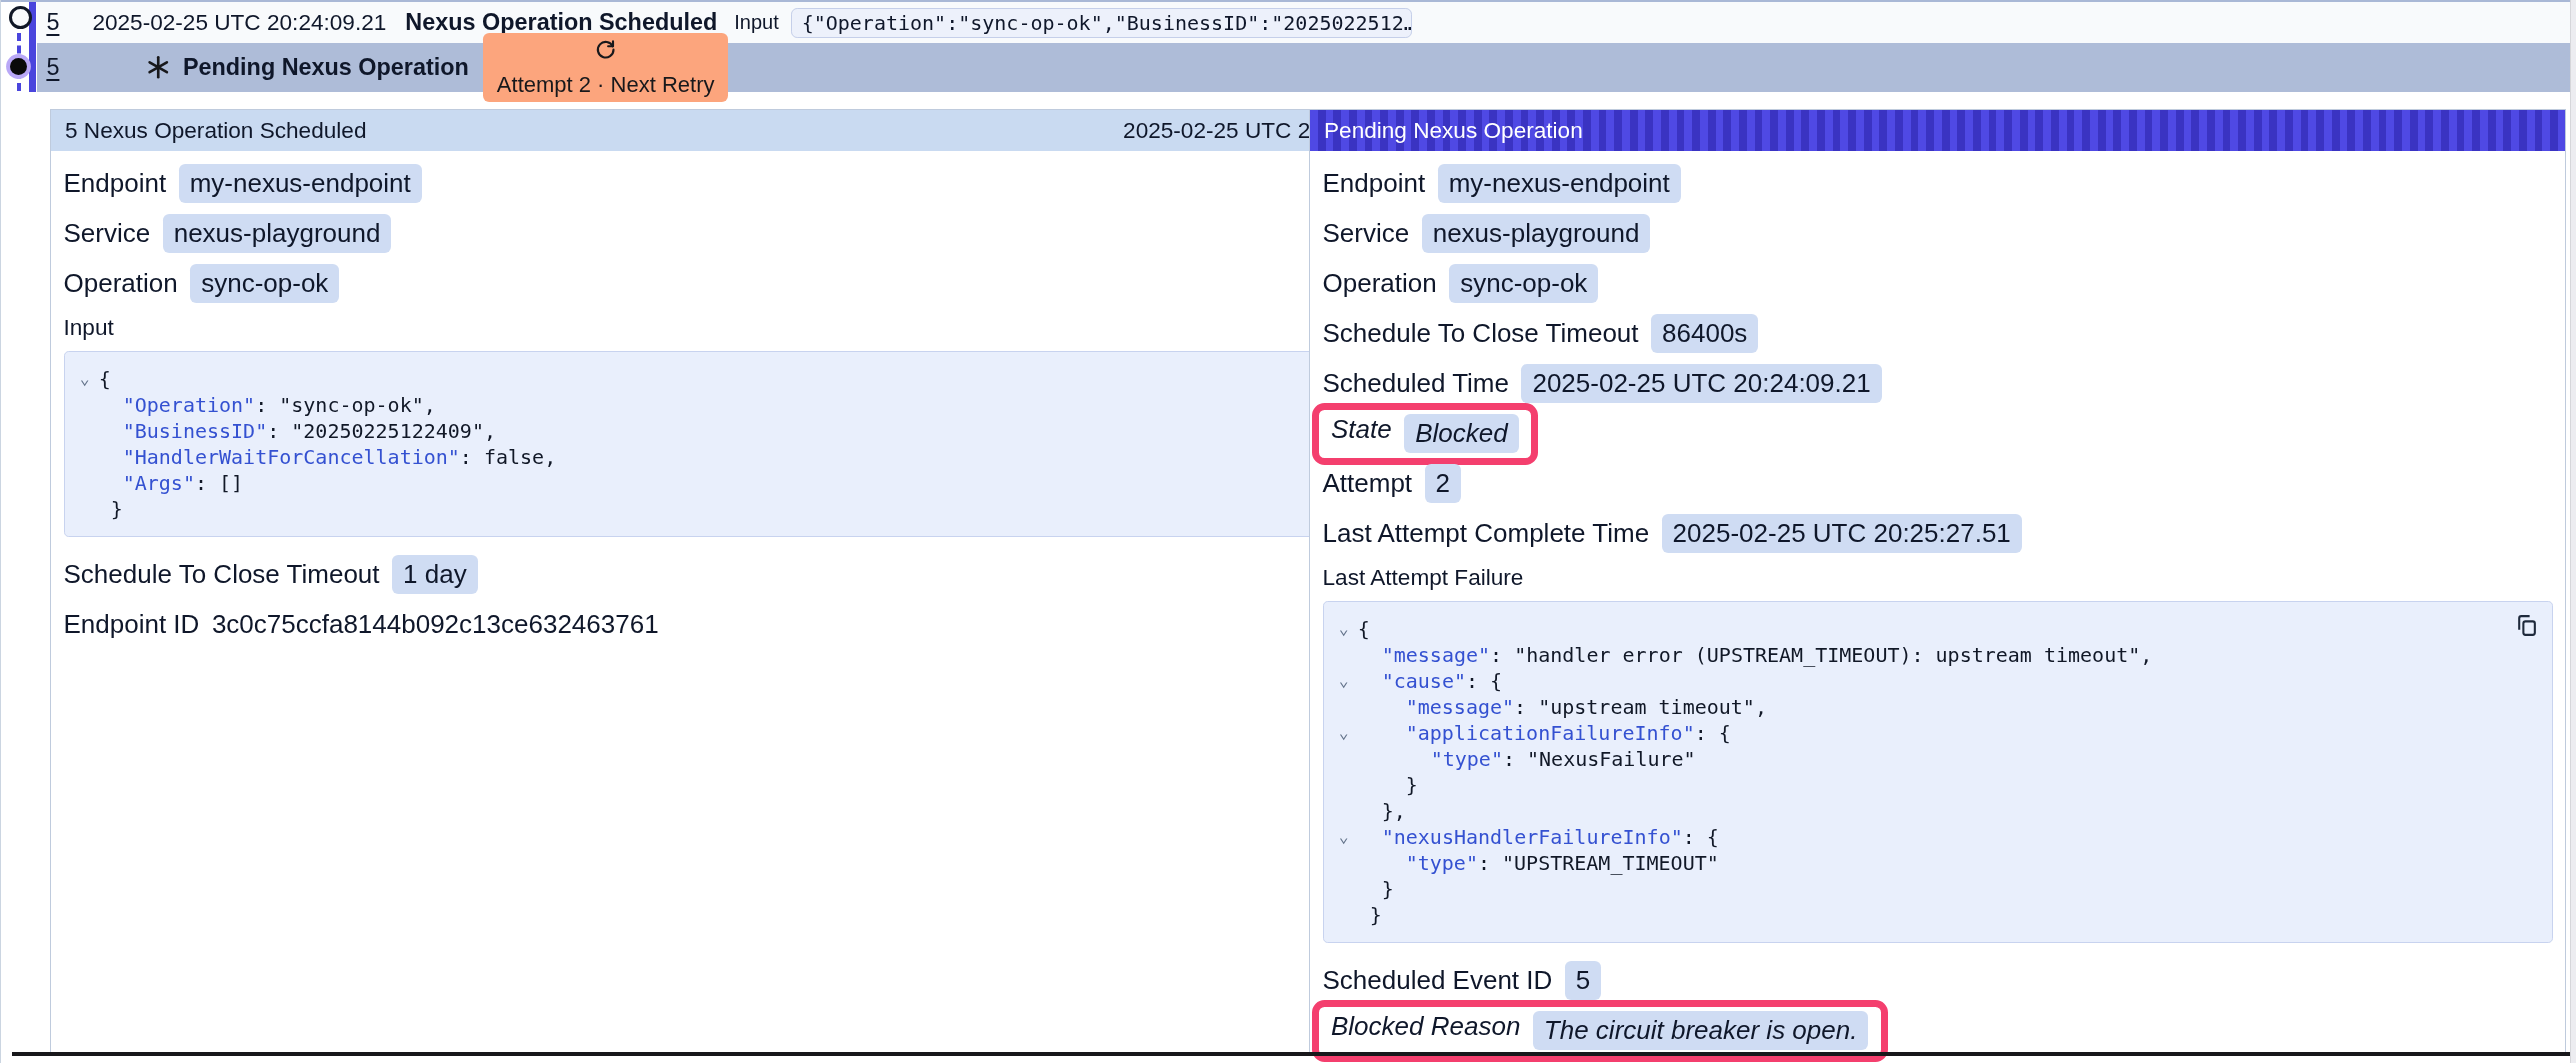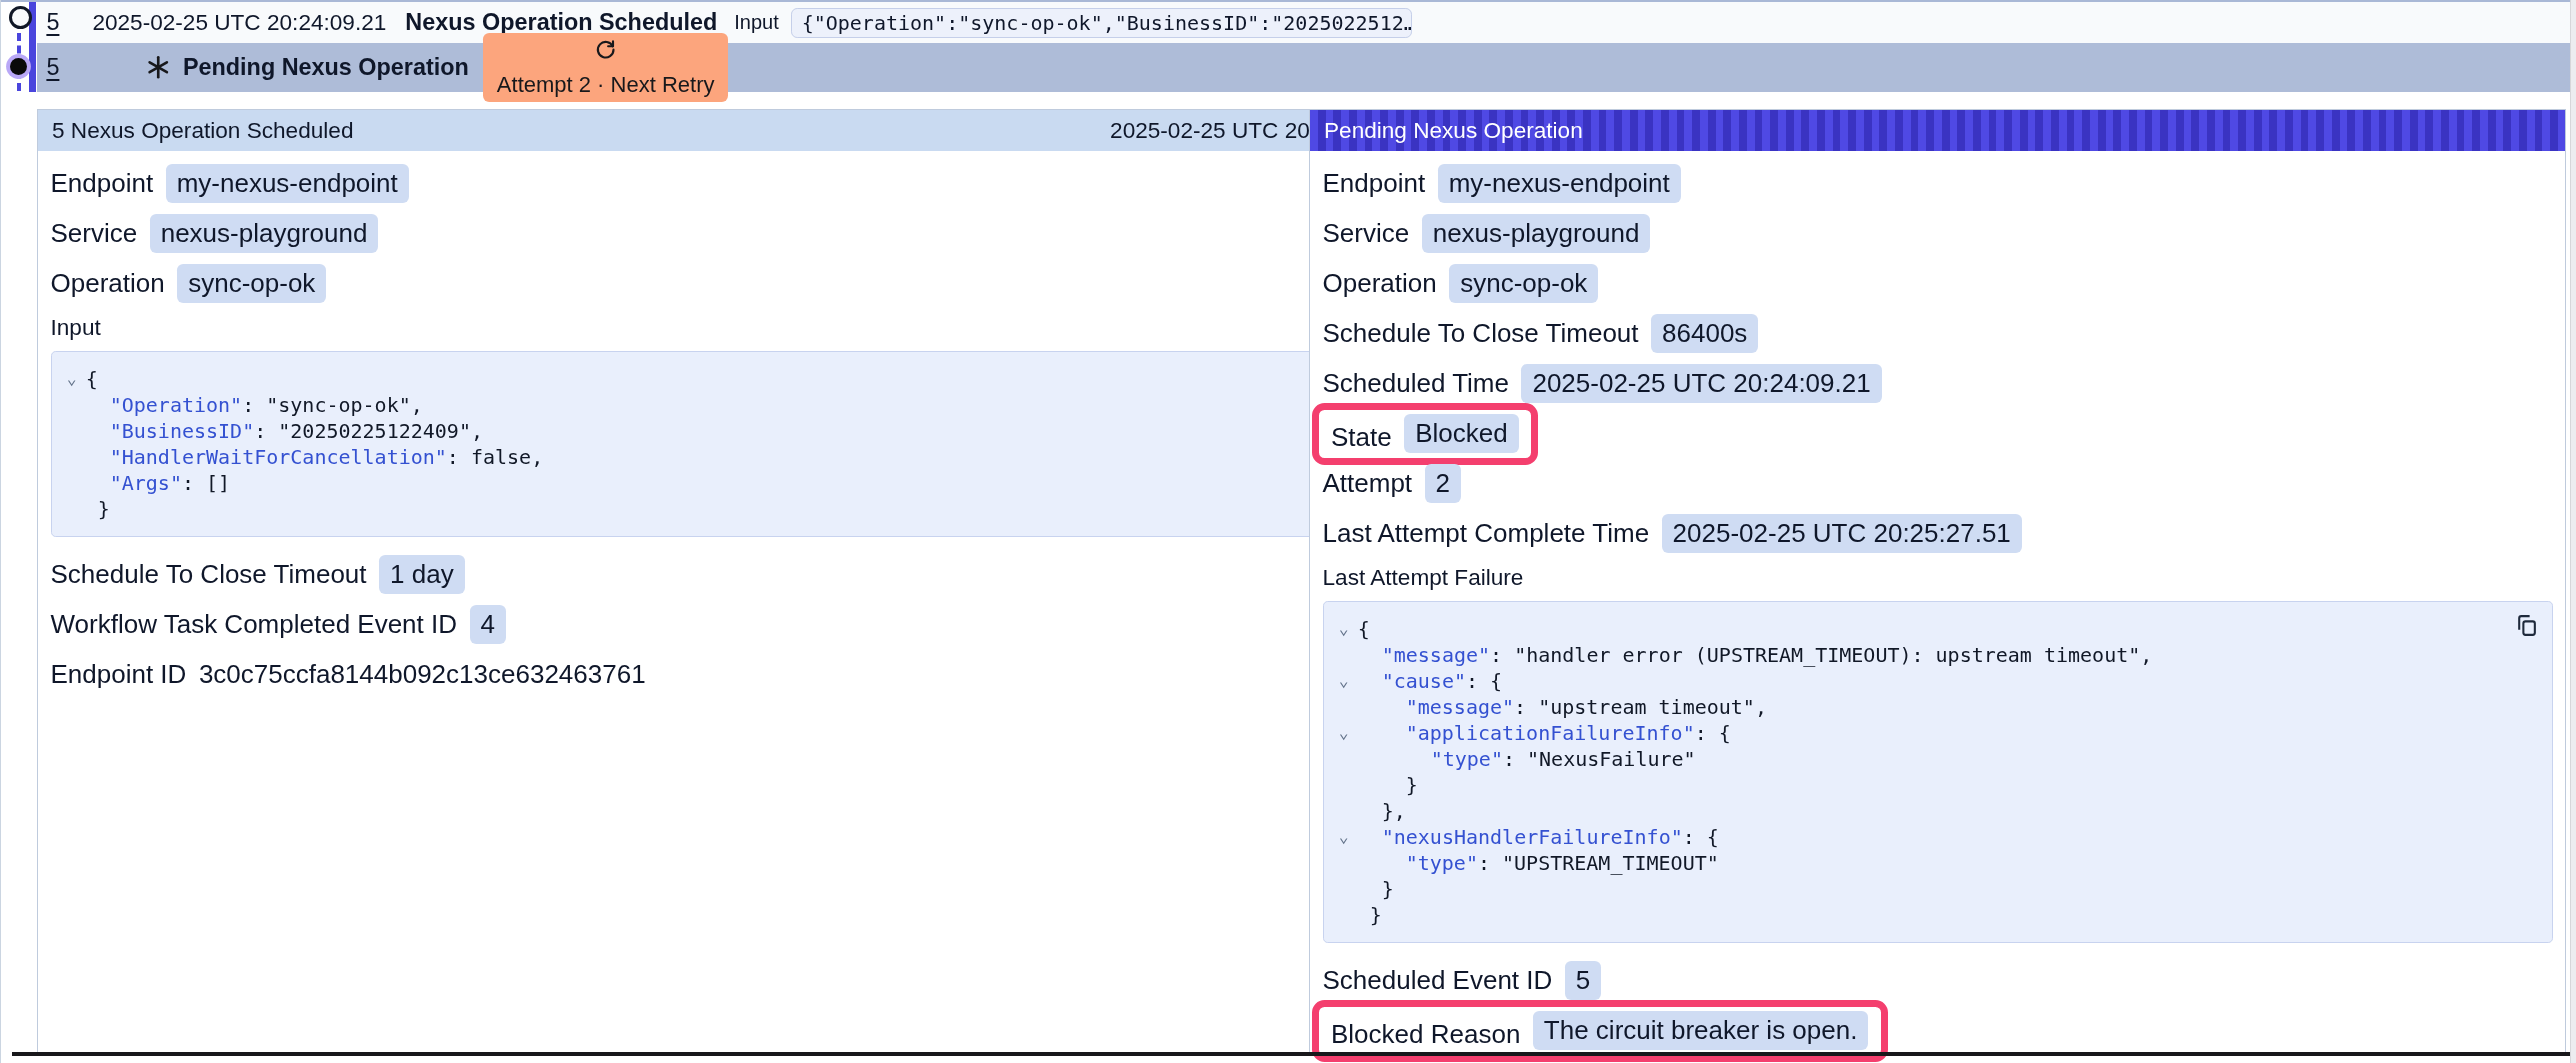--- a/index.html
+++ b/index.html
@@ -30,35 +30,35 @@
                  background:#edf1fb;border:1.6px solid #c5cfe9;border-radius:6.2px;padding:2.3px 9.4px;
                  max-width:600px;overflow:hidden;white-space:nowrap;}
   .asterisk-icon{margin-left:86px;width:26.5px;height:26.5px;display:inline-flex;}
   .row-pending .event-name{margin-left:11px;}
   .retry-badge{margin-left:14px;display:inline-flex;align-items:center;gap:11px;
                background:#fca57d;border-radius:6.2px;padding:4.7px 14px;font-size:22px;color:#18181b;flex-direction:column;}
   .retry-badge svg{width:23.4px;height:23.4px;}
 
   
   .panel{position:absolute;top:109px;background:#fff;border:1.6px solid #bfcbdd;box-sizing:border-box;}
-  .left-panel{left:36px;width:1382px;height:944px;}
+  .left-panel{left:49px;width:1382px;height:944px;}
   .right-panel{left:1308px;width:1257px;height:944px;}
   .panel-header{height:41px;display:flex;align-items:center;justify-content:space-between;
                 padding:0 14px;font-size:22.6px;}
   .left-panel .panel-header{background:#c9daf1;color:#0f172a;}
   .right-panel .panel-header{color:#fff;font-weight:500;
      background:repeating-linear-gradient(90deg,#4f49e4 0px,#4f49e4 7.8px,#3a33c2 7.8px,#3a33c2 15.6px);}
   .panel-body{padding:7.8px 12.5px 0 12.5px;}
 
   .field-row{height:50px;display:flex;align-items:center;gap:12.5px;font-size:26px;}
   .field-label{white-space:nowrap;}
   .field-badge{background:#cfdcf3;border-radius:6.2px;padding:3.9px 11px;white-space:nowrap;}
   .field-link{text-underline-offset:3.9px;cursor:pointer;white-space:nowrap;}
-  .annotation{display:inline-flex;align-items:flex-end;gap:12.5px;border:7px solid #f43f6e;
-              border-radius:12.5px;padding:4.7px 12.5px;margin:-11px 0 -11px -11px;background:#fff;}
+  .annotation{display:inline-flex;align-items:flex-start;gap:12.5px;border:7px solid #f43f6e;
+              border-radius:12.5px;padding:4.7px 12.5px;margin:-11px 0 -11px -11px;background:#fff;font-style:italic;}
 
   .section-label{height:36px;display:flex;align-items:center;font-size:22.6px;margin-top:1.6px;}
   .code-block{position:relative;background:#e9effc;border:1.6px solid #c8d3ef;border-radius:4.7px;
               padding:14px 14px 14px 6.2px;margin:4.7px 0 12.5px 0;
               font-family:"DejaVu Sans Mono",monospace;font-size:20px;color:#111827;}
   .code-line{display:flex;line-height:26px;white-space:pre;}
   .code-gutter{width:28px;flex:none;text-align:center;color:#64748b;font-size:16.4px;}
   .tok-key{color:#3451d1;}
   .copy-btn{position:absolute;top:11px;right:12.5px;width:25px;height:25px;cursor:pointer;}
   .copy-btn svg{width:25px;height:25px;}
@@ -135,24 +135,20 @@
             <div class="code-line"><span class="code-gutter"></span><span class="code-content" style="padding-left: 24px;"><span class="tok-key">"BusinessID"</span><span class="tok-plain">: "20250225122409",</span></span></div>
             <div class="code-line"><span class="code-gutter"></span><span class="code-content" style="padding-left: 24px;"><span class="tok-key">"HandlerWaitForCancellation"</span><span class="tok-plain">: false,</span></span></div>
             <div class="code-line"><span class="code-gutter"></span><span class="code-content" style="padding-left: 24px;"><span class="tok-key">"Args"</span><span class="tok-plain">: []</span></span></div>
             <div class="code-line"><span class="code-gutter"></span><span class="code-content" style="padding-left: 12px;"><span class="tok-plain">}</span></span></div>
           </div>
       </div>
       <div>
           <div class="field-row">
             <span class="field-label">Schedule To Close Timeout</span>
             <span class="field-badge">1 day</span>
-          </div>
-          <div class="field-row">
-            <span class="field-label">Workflow Task Completed Event ID</span>
-            <span class="field-badge">4</span>
           </div>
           <div class="field-row">
             <span class="field-label">Endpoint ID</span>
             <span class="field-link">3c0c75ccfa8144b092c13ce632463761</span>
           </div>
         </div>
     </div>
   </section>
 
   <section class="panel right-panel">

